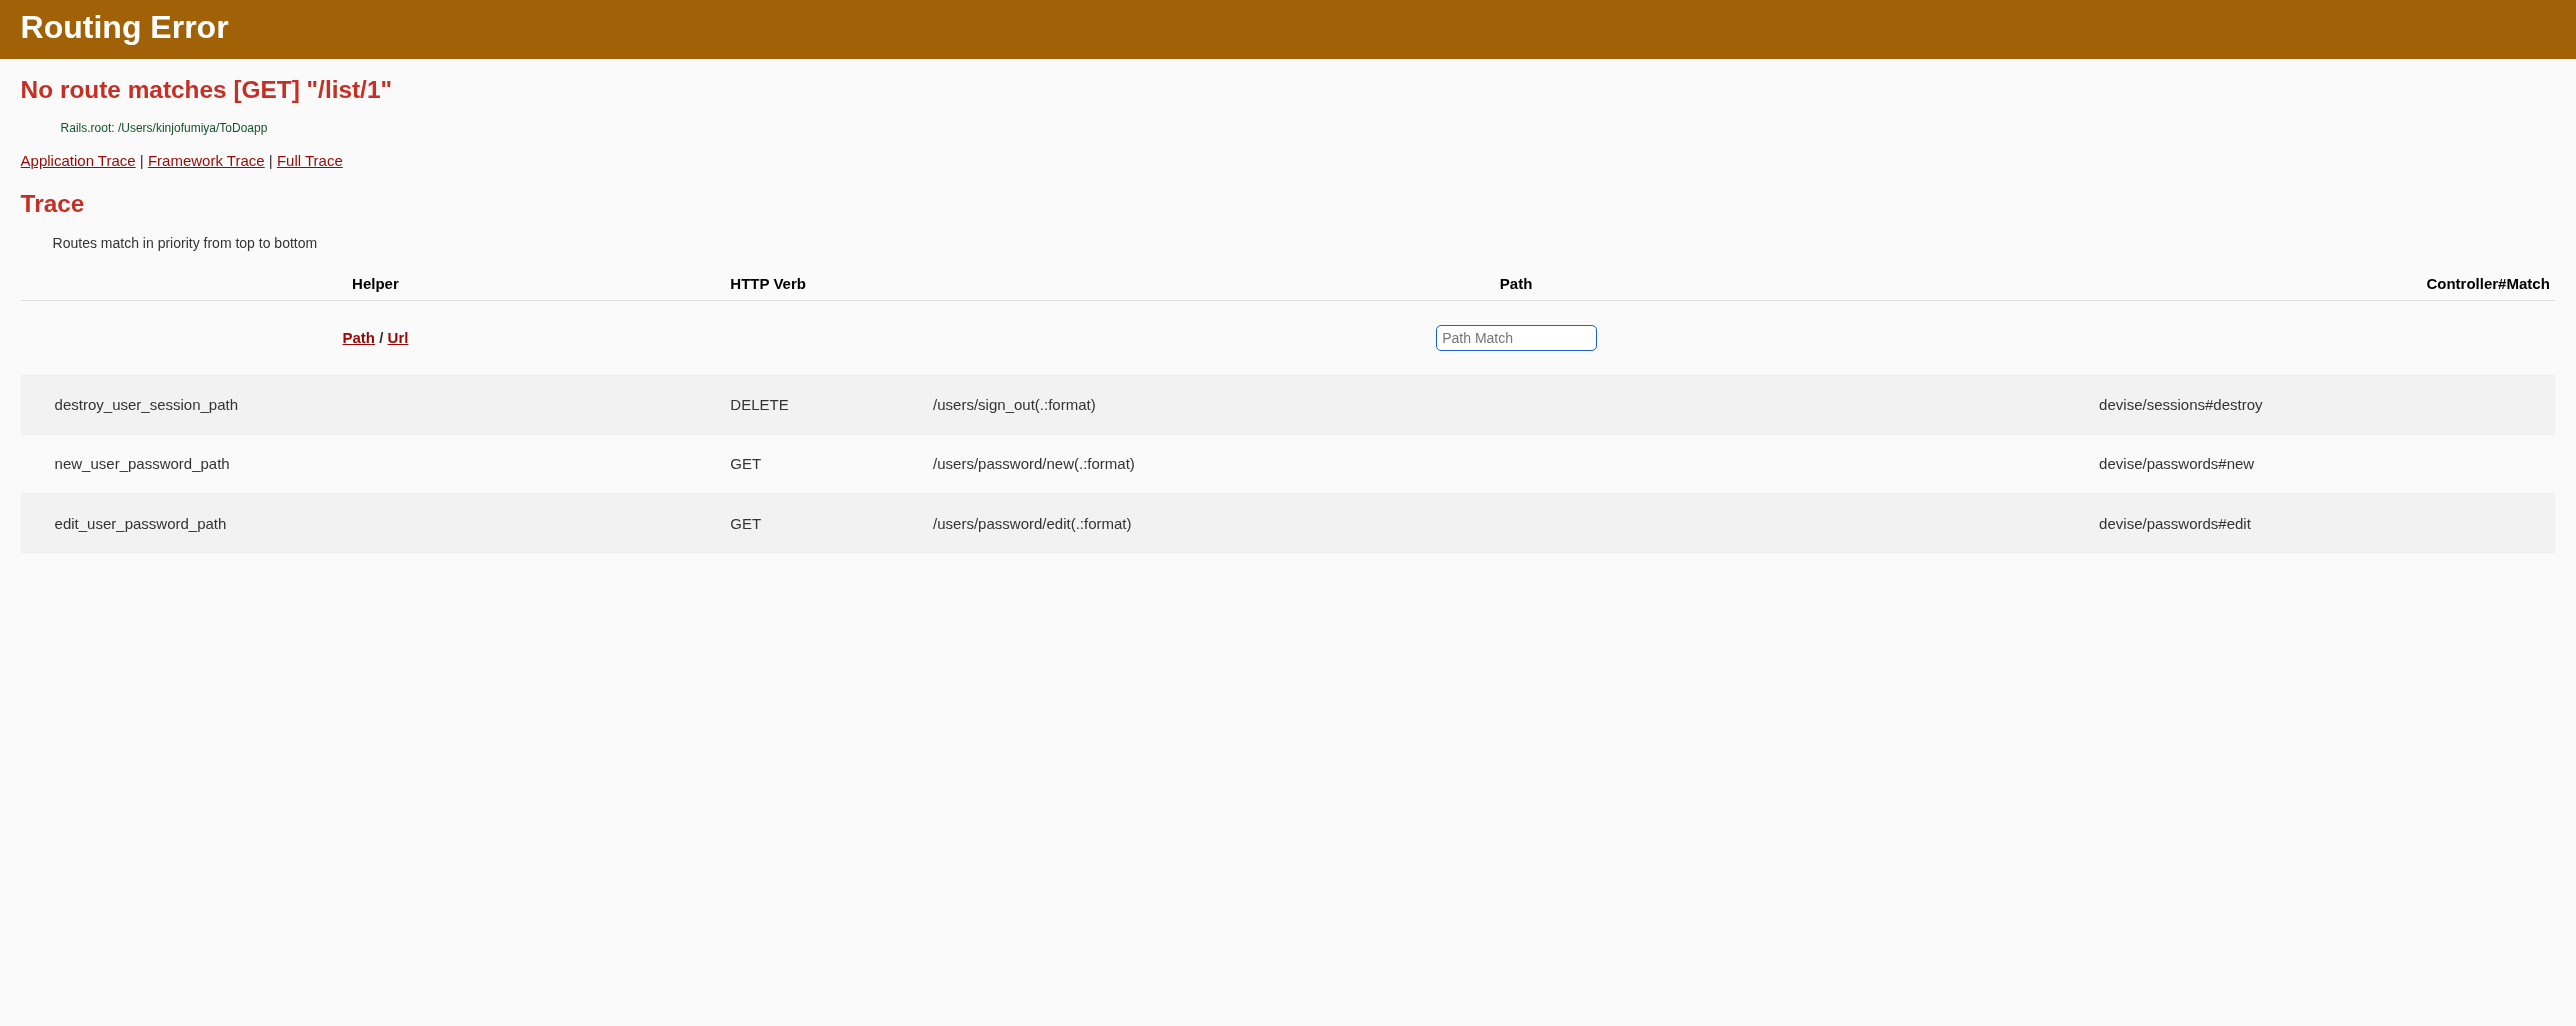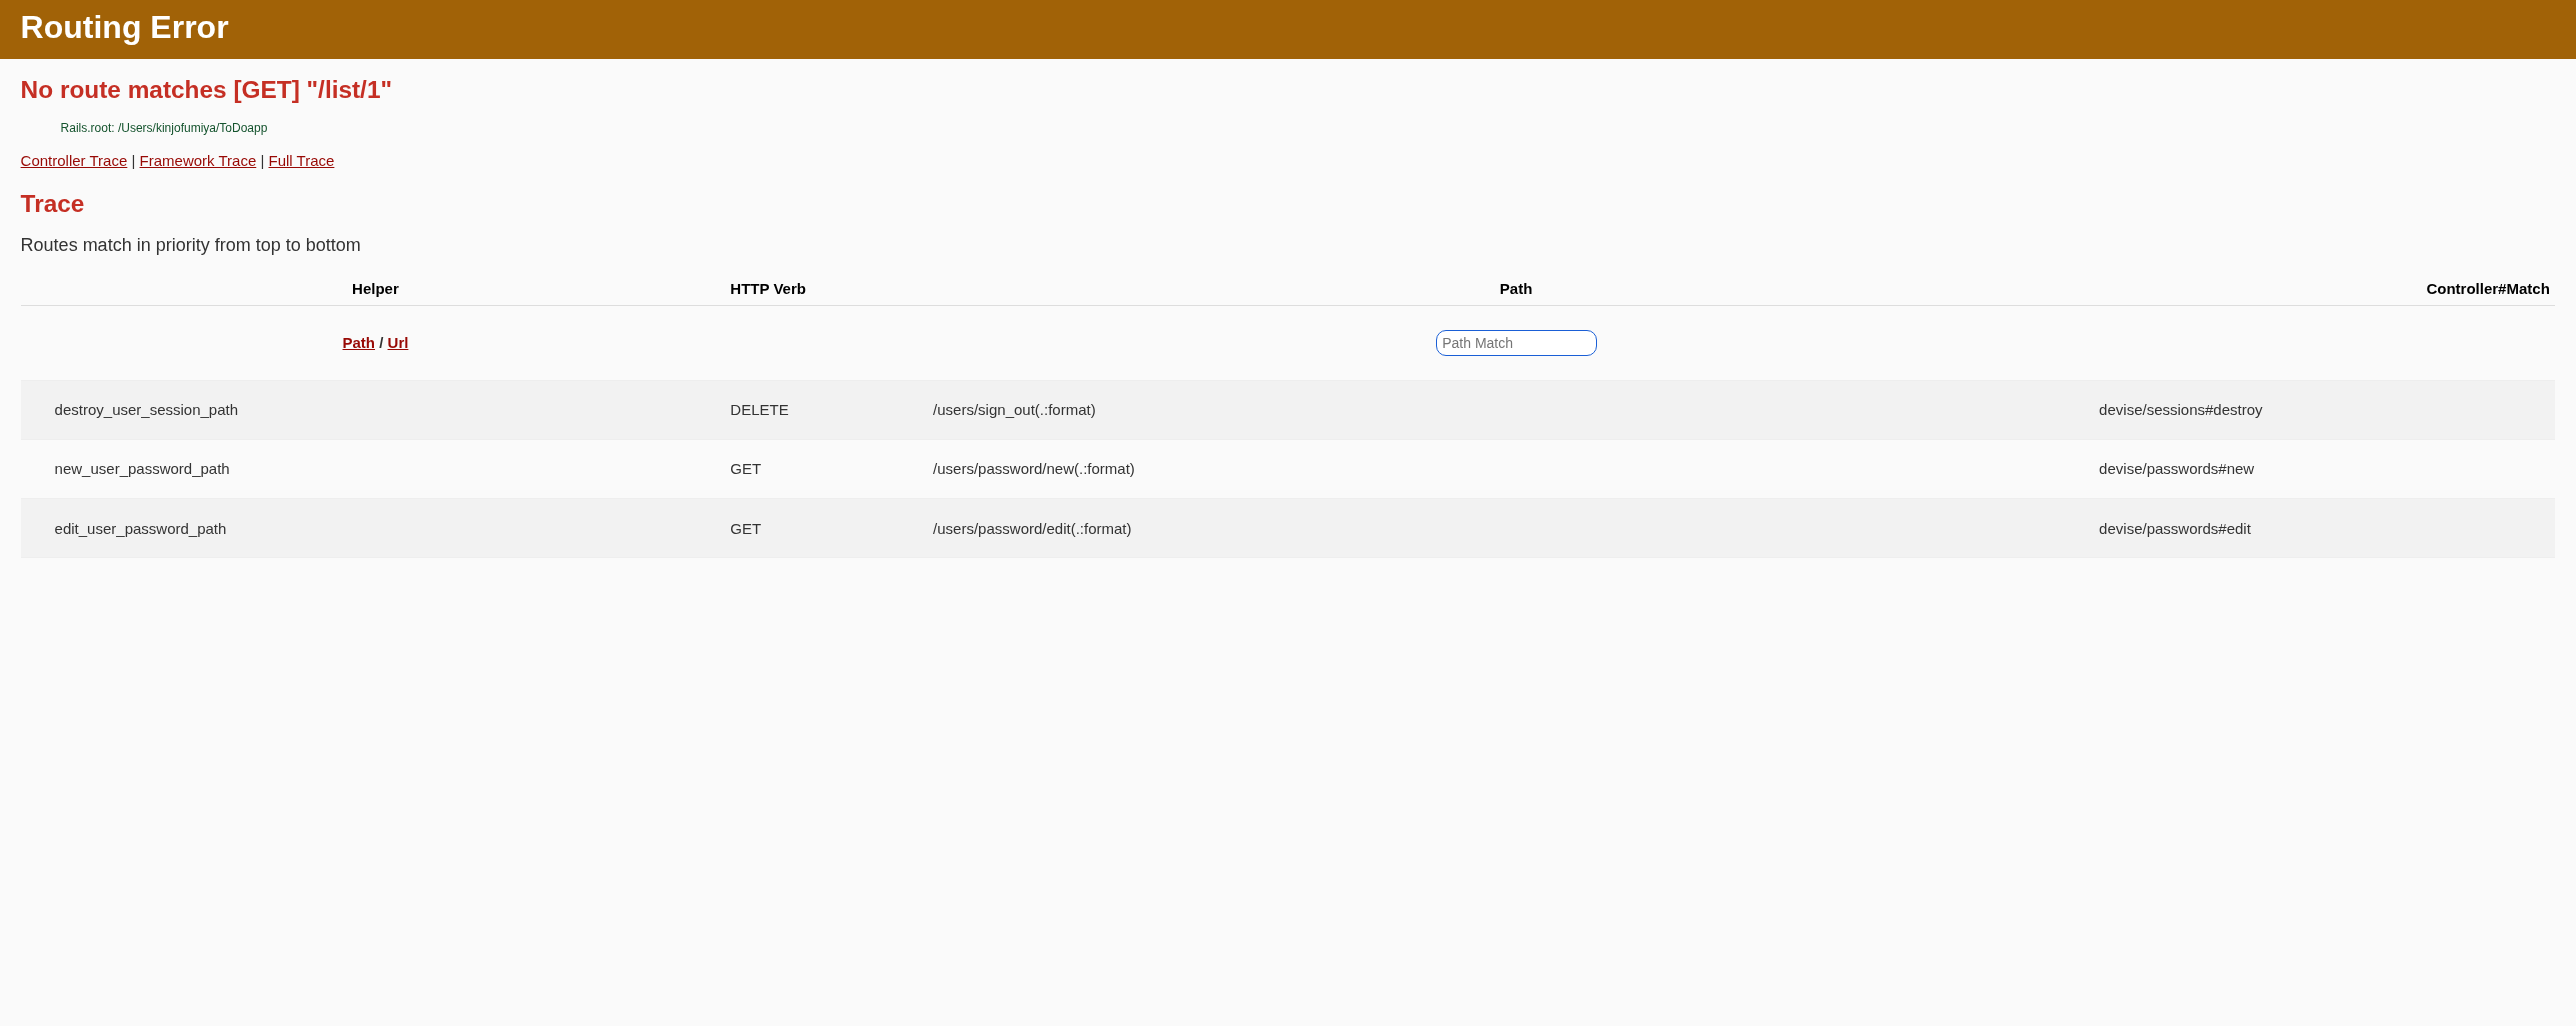--- a/index.html
+++ b/index.html
@@ -50,21 +50,22 @@
     }
     .routes-heading {
       color: #c52f24;
       font-size: 24.4px;
       font-weight: bold;
       margin-bottom: 17px;
     }
     .routes-note {
       color: #333;
       margin-bottom: 17px;
-      font-size: 18px;
+      font-size: 14px;
+      margin-left: 32px;
     }
     table.routes {
       width: 100%;
       border-collapse: collapse;
       table-layout: fixed;
     }
     table.routes thead th {
       font-weight: bold;
       padding: 7.5px 0;
       border-bottom: 1.9px solid #ddd;
@@ -89,21 +90,21 @@
     .helper-toggle .slash {
       color: #333;
       font-weight: bold;
     }
     .path-match-input {
       width: 161px;
       padding: 3.8px 5.6px;
       border: 1.9px solid #1a5fd6;
       font-size: 14px;
       outline: none;
-      border-radius: 10px;
+      border-radius: 5px;
     }
     table.routes tbody tr.route-row td {
       padding: 20.6px 0;
       border-bottom: 0.9px solid #eee;
       font-size: 15px;
       color: #333;
       vertical-align: middle;
     }
     table.routes tbody tr.route-row:nth-child(even) {
       background: #f2f2f2;
@@ -127,21 +128,21 @@
 <div class="header-bar">
   <h1>Routing Error</h1>
 </div>
 
 <div class="content">
   <h2 class="error-message">No route matches [GET] "/list/1"</h2>
 
   <p class="rails-root">Rails.root: /Users/kinjofumiya/ToDoapp</p>
 
   <p class="trace-links">
-    <a href="#">Controller Trace</a>
+    <a href="#">Application Trace</a>
     <span class="trace-sep"> | </span>
     <a href="#">Framework Trace</a>
     <span class="trace-sep"> | </span>
     <a href="#">Full Trace</a>
   </p>
 
   <h2 class="routes-heading">Trace</h2>
 
   <p class="routes-note">Routes match in priority from top to bottom</p>
 

